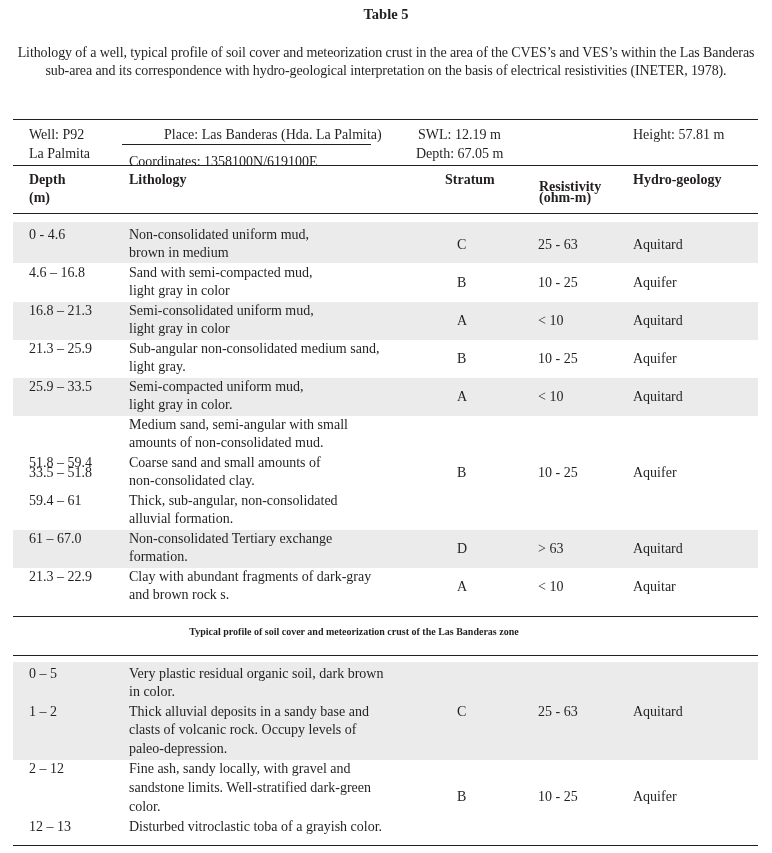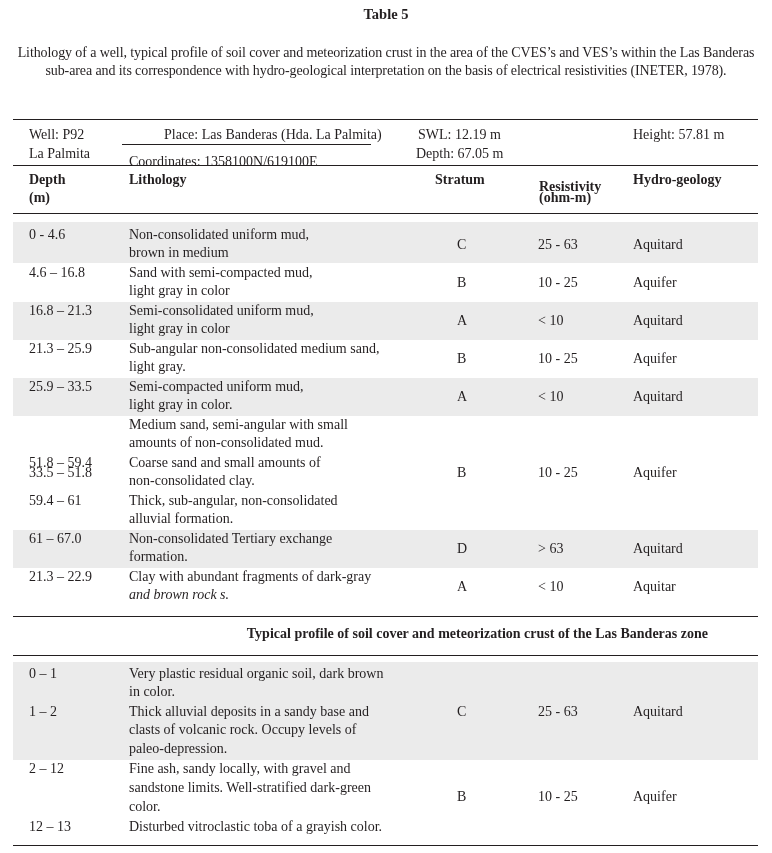--- a/index.html
+++ b/index.html
@@ -22,22 +22,22 @@
   .underline-seg { position: absolute; height: 1.2px; background: #231f20; }
   .band { position: absolute; left: 13px; width: 745px; background: #ebebeb; }
   .row { position: absolute; left: 13px; width: 745px; }
   .row .c { position: absolute; line-height: 19px; white-space: nowrap; }
   .c-depth { left: 16px; }
   .c-lith { left: 116px; }
   .c-strat { left: 444px; }
   .c-res { left: 525px; }
   .c-hydro { left: 620px; }
   .section-heading {
-    position: absolute; top: 626px; left: 0; width: 708px; text-align: right;
-    font-weight: bold; font-size: 14px;
+    position: absolute; top: 626px; left: 0; width: 708px; text-align: center;
+    font-weight: bold; font-size: 10px;
   }
 </style>
 </head>
 <body>
 
 <div class="title">Table 5</div>
 <div class="caption">Lithology of a well, typical profile of soil cover and meteorization crust in the area of the CVES’s and VES’s within the Las Banderas sub-area and its correspondence with hydro-geological interpretation on the basis of electrical resistivities (INETER, 1978).</div>
 
 <div class="hline" style="top:119px;"></div>
 
@@ -48,21 +48,21 @@
 <div class="cell" style="top:152px; left:129px;">Coordinates: 1358100N/619100E</div>
 <div class="cell" style="top:125px; left:418px;">SWL: 12.19 m</div>
 <div class="cell" style="top:144px; left:416px;">Depth: 67.05 m</div>
 <div class="cell" style="top:125px; left:633px;">Height: 57.81 m</div>
 
 <div class="hline" style="top:165px;"></div>
 
 <div class="cell bold" style="top:170px; left:29px;">Depth</div>
 <div class="cell bold" style="top:188px; left:29px;">(m)</div>
 <div class="cell bold" style="top:170px; left:129px;">Lithology</div>
-<div class="cell bold" style="top:170px; left:435px;">Stratum</div>
+<div class="cell bold" style="top:170px; left:445px;">Stratum</div>
 <div class="cell bold" style="top:177px; left:539px;">Resistivity</div>
 <div class="cell bold" style="top:188px; left:539px;">(ohm-m)</div>
 <div class="cell bold" style="top:170px; left:633px;">Hydro-geology</div>
 
 <div class="hline" style="top:213px;"></div>
 
 <div class="band" style="top:222px; height:41px;"></div>
 <div class="band" style="top:302px; height:38px;"></div>
 <div class="band" style="top:378px; height:38px;"></div>
 <div class="band" style="top:530px; height:38px;"></div>
@@ -132,36 +132,36 @@
   <span class="c c-lith" style="top:0;">Non-consolidated Tertiary exchange</span>
   <span class="c c-lith" style="top:18px;">formation.</span>
   <span class="c c-strat" style="top:10px;">D</span>
   <span class="c c-res" style="top:10px;">&gt; 63</span>
   <span class="c c-hydro" style="top:10px;">Aquitard</span>
 </div>
 
 <div class="row" style="top:567px;">
   <span class="c c-depth" style="top:0;">21.3 – 22.9</span>
   <span class="c c-lith" style="top:0;">Clay with abundant fragments of dark-gray</span>
-  <span class="c c-lith" style="top:18px;font-style:italic;">and brown rock s.</span>
+  <span class="c c-lith" style="top:18px;">and brown rock s.</span>
   <span class="c c-strat" style="top:10px;">A</span>
   <span class="c c-res" style="top:10px;">&lt; 10</span>
   <span class="c c-hydro" style="top:10px;">Aquitar</span>
 </div>
 
 <div class="hline" style="top:616px;"></div>
 
 <div class="section-heading">Typical profile of soil cover and meteorization crust of the Las Banderas zone</div>
 
 <div class="hline" style="top:655px;"></div>
 
 <div class="band" style="top:662px; height:98px;"></div>
 
 <div class="row" style="top:664px;">
-  <span class="c c-depth" style="top:0;">0 – 1</span>
+  <span class="c c-depth" style="top:0;">0 – 5</span>
   <span class="c c-lith" style="top:0;">Very plastic residual organic soil, dark brown</span>
   <span class="c c-lith" style="top:18px;">in color.</span>
   <span class="c c-depth" style="top:38px;">1 – 2</span>
   <span class="c c-lith" style="top:38px;">Thick alluvial deposits in a sandy base and</span>
   <span class="c c-lith" style="top:56px;">clasts of volcanic rock. Occupy levels of</span>
   <span class="c c-lith" style="top:75px;">paleo-depression.</span>
   <span class="c c-strat" style="top:38px;">C</span>
   <span class="c c-res" style="top:38px;">25 - 63</span>
   <span class="c c-hydro" style="top:38px;">Aquitard</span>
 </div>

